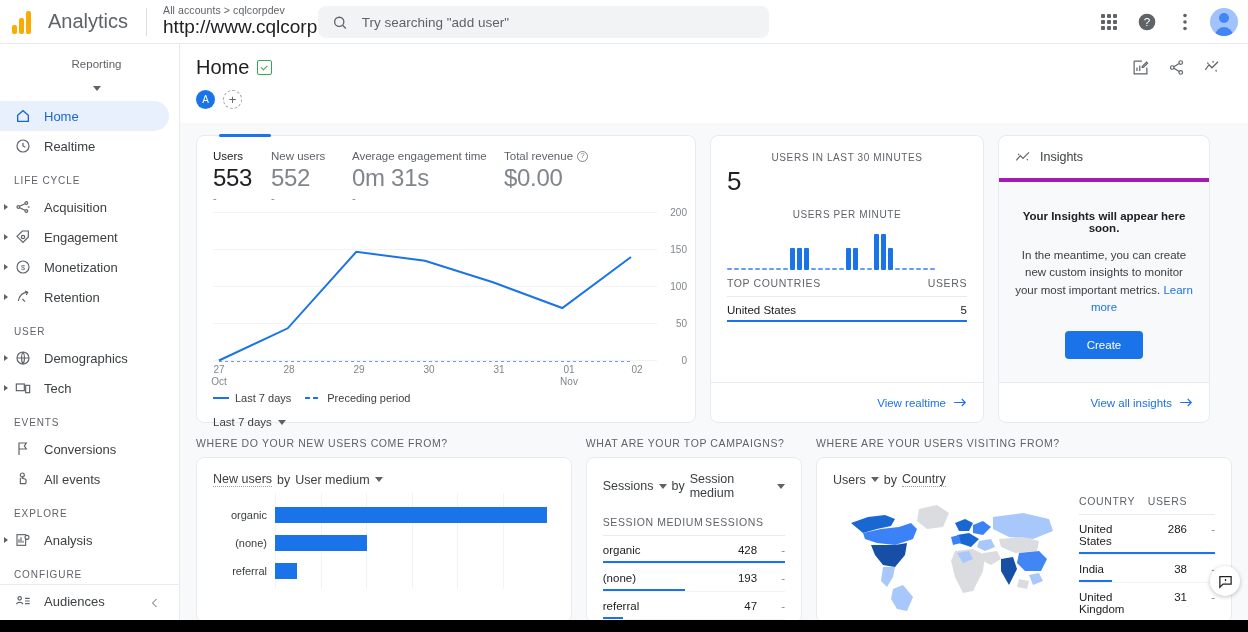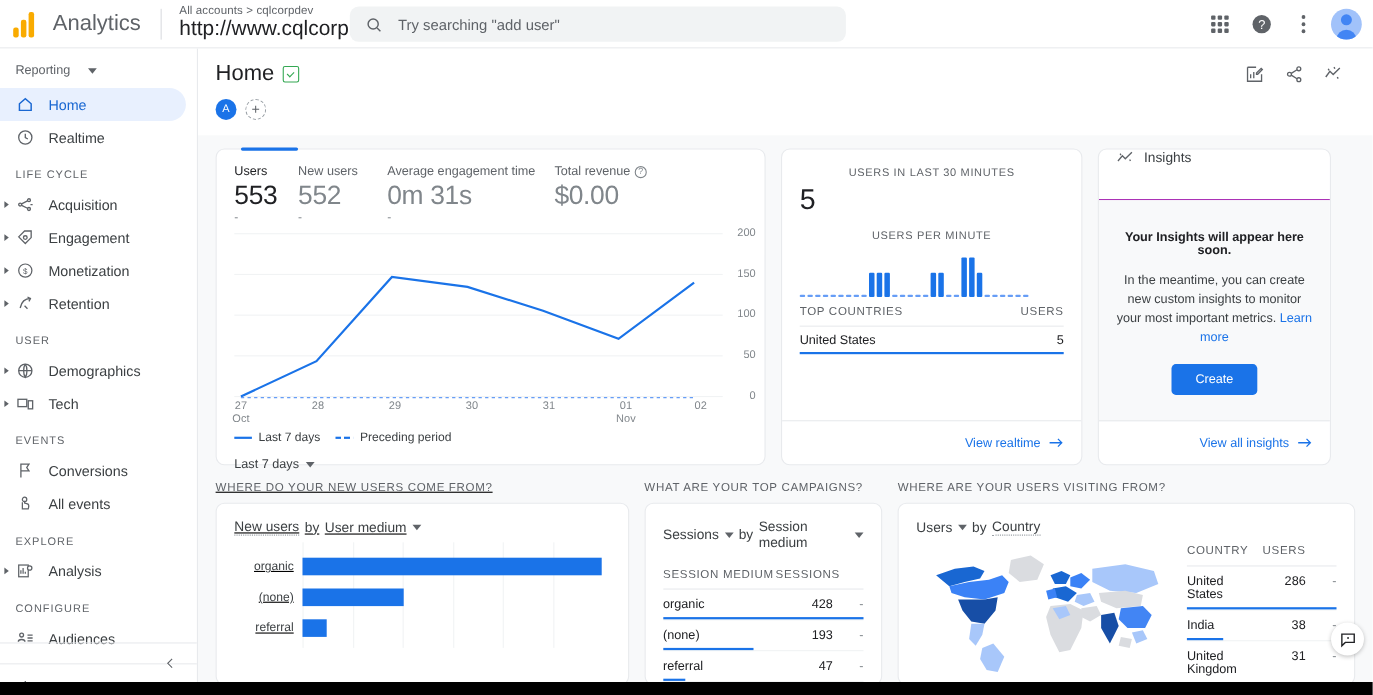--- a/index.html
+++ b/index.html
@@ -42,21 +42,21 @@
   .grid-icon span { background:#5f6368; border-radius:1px; display:block; }
   .avatar-top { width: 28px; height: 28px; border-radius:50%; background:#a1c2fa; position:relative; overflow:hidden; margin-left:4px; cursor:pointer;}
   .avatar-top::before { content:""; position:absolute; left:50%; top:5px; transform:translateX(-50%); width:10px;height:10px;border-radius:50%;background:#4285f4; }
   .avatar-top::after { content:""; position:absolute; left:50%; bottom:-2px; transform:translateX(-50%); width:18px;height:11px;border-radius:9px 9px 0 0;background:#4285f4; }
 
   
   .sidebar {
     position:absolute; left:0; top:44px; width:180px; height:576px;
     background:#fff; border-right:1px solid #e8eaed; overflow:hidden; z-index:20;
   }
-  .reporting { display:flex; align-items:center; gap:16px; padding: 14px 0 10px 14px; font-size:11.5px; color:#5f6368; cursor:pointer;}
+  .reporting { display:flex; align-items:center; gap:16px; padding: 14px 0 10px 14px; font-size:11.5px; color:#5f6368; cursor:pointer;flex-direction:column;}
   .nav-item {
     height: 30px; display:flex; align-items:center; gap:12px;
     padding-left: 14px; font-size:13px; color:#3c4043; cursor:pointer; position:relative;
     margin: 0 10px 0 0; border-radius: 0 16px 16px 0;
   }
   .nav-item .ico { width:18px; height:18px; flex:none; display:flex; align-items:center; justify-content:center; color:#5f6368; }
   .nav-item.active { background:#e8f0fe; color:#1967d2; font-weight:400; }
   .nav-item.active .ico { color:#1967d2; }
   .nav-item.has-arrow::before {
     content:""; position:absolute; left:4px; top:50%; margin-top:-3px;
@@ -113,21 +113,21 @@
   .spk { width:5px; background:#1a73e8; border-radius:1px; }
   .spk.zero { height:2px; background:#669df6; }
   .tbl-head { display:flex; justify-content:space-between; font-size:10.5px; letter-spacing:.6px; color:#5f6368; text-transform:uppercase; margin-top:7px; padding-bottom:7px; border-bottom:1px solid #e8eaed;}
   .tbl-row { display:flex; justify-content:space-between; font-size:11.5px; color:#202124; padding:7px 0 6px 0; position:relative;}
   .tbl-row .bar { position:absolute; left:0; bottom:0; height:2px; background:#1a73e8; }
   .card-foot { position:absolute; left:0; right:0; bottom:0; height:40px; border-top:1px solid #e8eaed; display:flex; align-items:center; justify-content:flex-end; padding-right:16px; }
   .foot-link { font-size:11.5px; color:#1a73e8; display:flex; align-items:center; gap:7px; cursor:pointer; }
 
   
   .card-ins { width: 212px; height:288px; overflow:hidden; }
-  .ins-head { height:46px; display:flex; gap:9px; padding-left:16px; border-bottom:1px solid #a21caf; font-size:12.5px; color:#3c4043; }
+  .ins-head { height:46px; display:flex; align-items:center; gap:9px; padding-left:16px; border-bottom:4px solid #a21caf; font-size:12.5px; color:#3c4043; }
   .ins-body { background:#f8f9fa; height: 201px; padding: 28px 14px 0 14px; text-align:center; }
   .ins-t { font-size:11.5px; color:#202124; font-weight:bold; }
   .ins-p { font-size:11.5px; color:#3c4043; line-height:1.5; margin-top:13px; }
   .ins-p a { color:#1a73e8; text-decoration:none; cursor:pointer; }
   .btn-create { margin: 15px auto 0 auto; display:block; background:#1a73e8; color:#fff; border:none; border-radius:4px; font-size:11.5px; padding:8px 22px; font-family:"Liberation Sans",sans-serif; cursor:pointer; }
 
   
   .row2 { display:flex; gap:14px; margin-top:14px; }
   .sec-hd { font-size:10.5px; letter-spacing:.6px; color:#5f6368; text-transform:uppercase; margin-bottom:8px; }
   .card-b { height: 166px; padding: 14px 16px 0 16px; overflow:hidden; }
@@ -548,21 +548,21 @@
             <svg width="14" height="11" viewBox="0 0 24 16" fill="none" stroke="#1a73e8" stroke-width="2">
               <path d="M2 8 H21 M15 2 L21 8 L15 14"></path>
             </svg>
           </span>
         </div>
       </div>
     </div>
 
     <div class="row2">
 
-      <div style="width:410px;text-decoration:underline;">
+      <div style="width:410px;">
         <div class="sec-hd">WHERE DO YOUR NEW USERS COME FROM?</div>
         <div class="card card-b">
           <div class="b-title">
             <span class="dim-link">New users</span>
             <span>by</span>
             <span>User medium</span>
             <span class="caret"></span>
           </div>
           <div class="hbars" id="hbars">
               <div class="vgrid" style="left: 62px;"></div>

